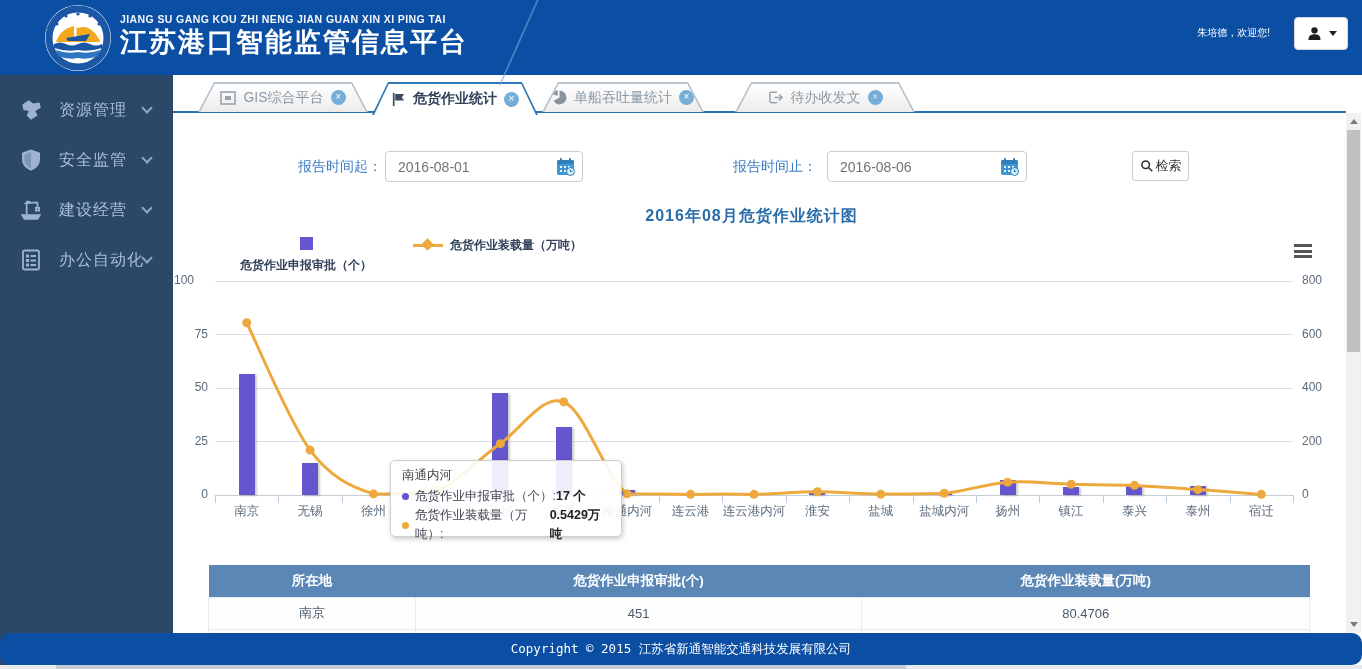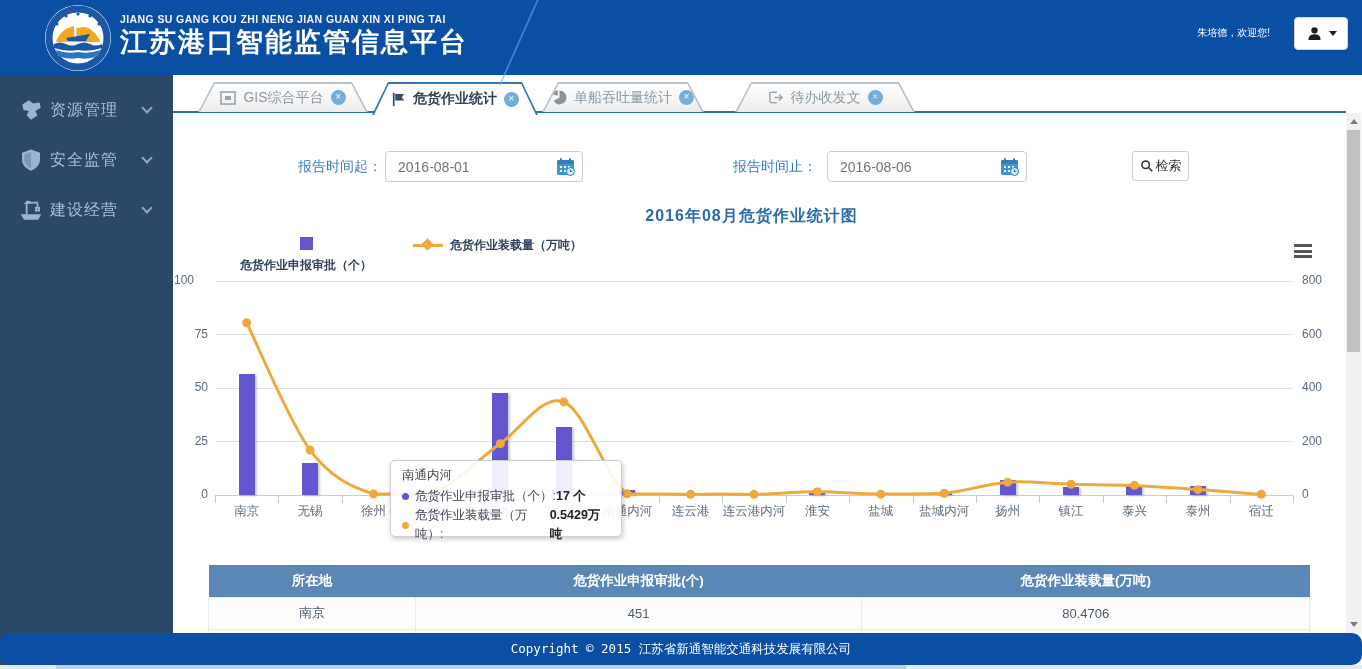--- a/index.html
+++ b/index.html
@@ -16,21 +16,21 @@
   #page-subtitle { font-size:10.5px; font-weight:bold; letter-spacing:.4px; margin-top:3px; opacity:.95; }
   #greeting { position:absolute; right:92px; top:26px; color:#fff; font-size:10px; }
   #user-btn { position:absolute; right:14px; top:17px; width:54px; height:33px; background:#fff;
     border:1px solid #d8d8d8; border-radius:4px; display:flex; align-items:center; justify-content:center; gap:6px; cursor:pointer; }
   .caret-down { width:0; height:0; border-left:4px solid transparent; border-right:4px solid transparent; border-top:5px solid #222; }
 
   
   #sidebar { position:absolute; left:0; top:75px; width:173px; height:594px; background:#2b4868; z-index:5; }
   .side-item { position:relative; height:50px; display:flex; align-items:center; cursor:pointer; color:#a9bedb; }
   .side-icon { width:30px; height:28px; margin-left:16px; display:flex; align-items:center; justify-content:center; }
-  .side-label { font-size:16px; letter-spacing:1px; margin-left:4px; }
+  .side-label { font-size:16px; letter-spacing:1px; margin-left:13px; }
   .chev { position:absolute; right:22px; top:19px; width:8px; height:8px;
     border-right:2px solid #8fa6c4; border-bottom:2px solid #8fa6c4; transform:rotate(45deg); }
 
   
   #tabbar { position:absolute; left:173px; top:75px; width:1189px; height:38px; background:#fff; z-index:6; }
   #tabbar .blueline { position:absolute; left:0; top:36px; width:1173px; height:2px; background:#2273b5; }
   .tab { position:absolute; top:7px; height:30px; cursor:pointer; }
   .tab .shape { position:absolute; inset:0; clip-path:polygon(16px 0, calc(100% - 16px) 0, 100% 100%, 0 100%); background:#b9c3cb; }
   .tab .fill { position:absolute; left:2px; right:2px; top:1.5px; bottom:0;
     clip-path:polygon(15px 0, calc(100% - 15px) 0, 100% 100%, 0 100%);
@@ -158,20 +158,37 @@
           <span class="chev"></span>
         </div>
         <div class="side-item">
           <span class="side-icon">
             <svg width="28" height="26" viewBox="0 0 24 24">
               <path d="M2.5 16 H21.5 L18.5 21 H5.5 Z" fill="#9db3d1"></path>
               <path d="M8 16 V4 M6 6 L18 5 M18 5 V10 M16.5 10 H19.5 V12.5 H16.5 Z M8 4 L12 5" stroke="#9db3d1" stroke-width="1.6" fill="none"></path>
             </svg>
           </span>
           <span class="side-label">建设经营</span>
+          <span class="chev"></span>
+        </div>
+        <div class="side-item">
+          <span class="side-icon">
+            <svg width="24" height="26" viewBox="0 0 24 24">
+              <rect x="4" y="2.5" width="16" height="19" rx="1.5" fill="none" stroke="#9db3d1" stroke-width="1.8"></rect>
+              <g fill="#9db3d1">
+                <rect x="7" y="6.5" width="3" height="3"></rect>
+                <rect x="7" y="11" width="3" height="3"></rect>
+                <rect x="7" y="15.5" width="3" height="3"></rect>
+                <rect x="11.5" y="7" width="5.5" height="2"></rect>
+                <rect x="11.5" y="11.5" width="5.5" height="2"></rect>
+                <rect x="11.5" y="16" width="5.5" height="2"></rect>
+              </g>
+            </svg>
+          </span>
+          <span class="side-label">办公自动化</span>
           <span class="chev"></span>
         </div>
       </div>
   </div>
 
   <div id="tabbar">
     <div class="blueline"></div>
   <div class="tab" style="left: 25px; width: 170px; z-index: 3;">
         <div class="shape"></div>
         <div class="fill">

